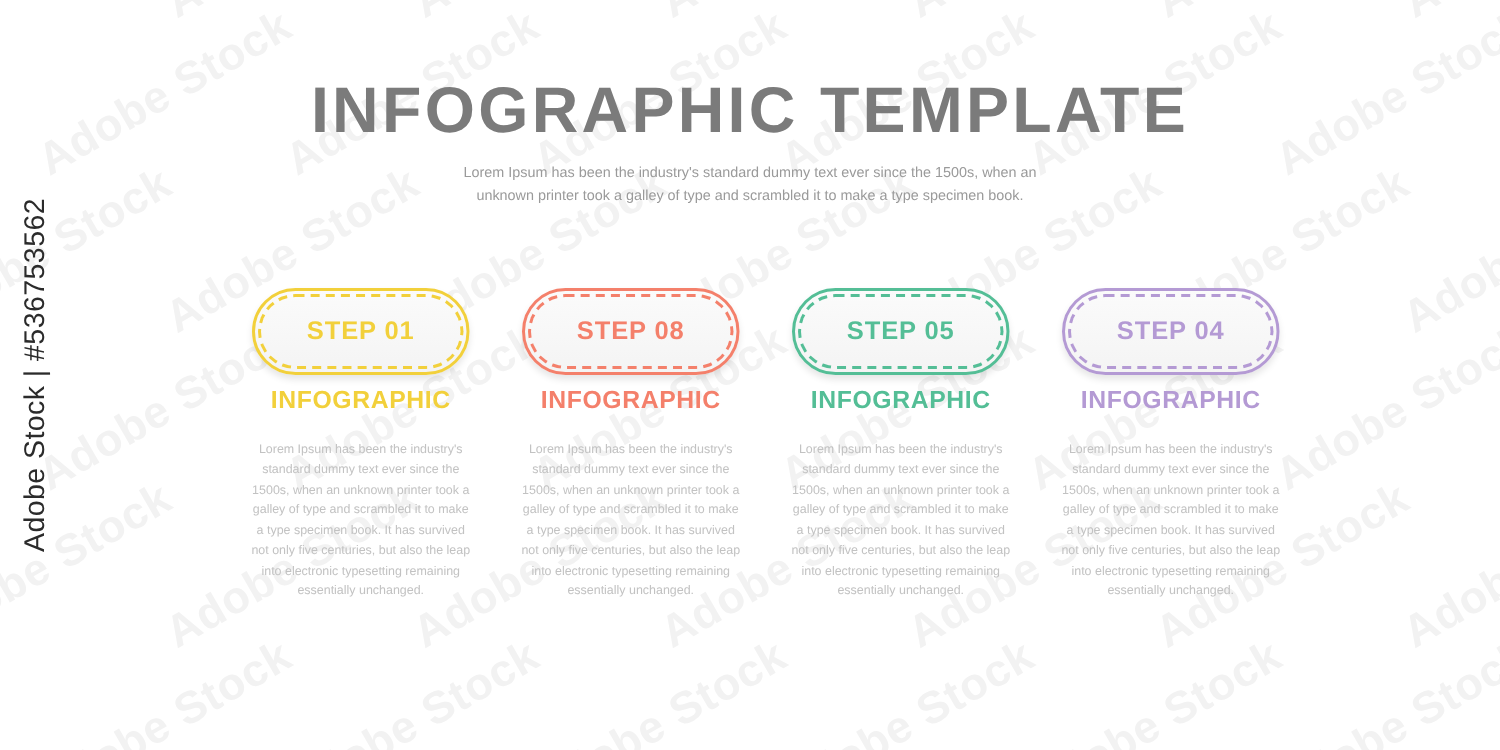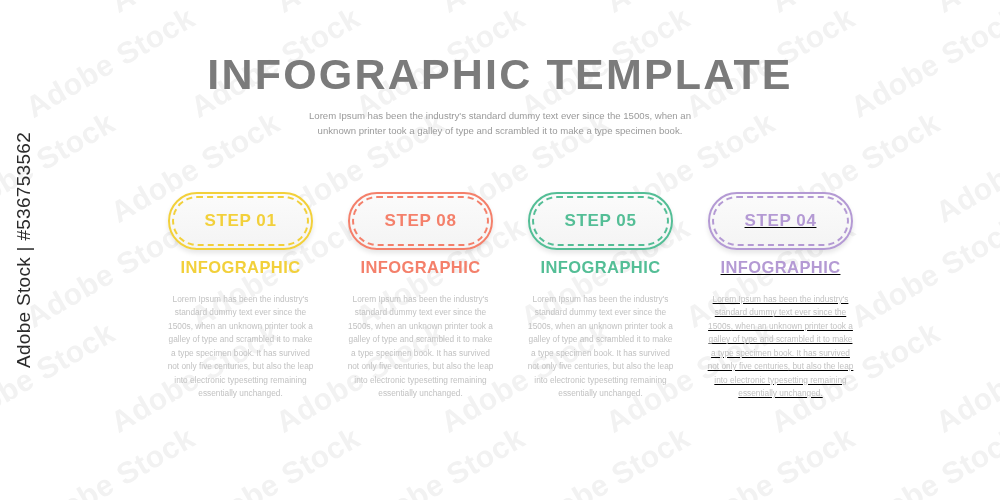--- a/index.html
+++ b/index.html
@@ -100,21 +100,21 @@
     display: flex;
     gap: 0;
   }
   .step-col {
     width: 145px;
     margin-right: 35px;
     display: flex;
     flex-direction: column;
     align-items: center;
   }
-  .step-col:last-child { margin-right: 0; text-decoration: underline; }
+  .step-col:last-child { margin-right: 0; }
 
   
   .step-pill {
     position: relative;
     width: 145px;
     height: 58px;
     box-sizing: border-box;
     border-radius: 29px;
     border: 2px solid currentColor;
     background: linear-gradient(180deg, #fbfbfb 0%, #f4f4f4 100%);

